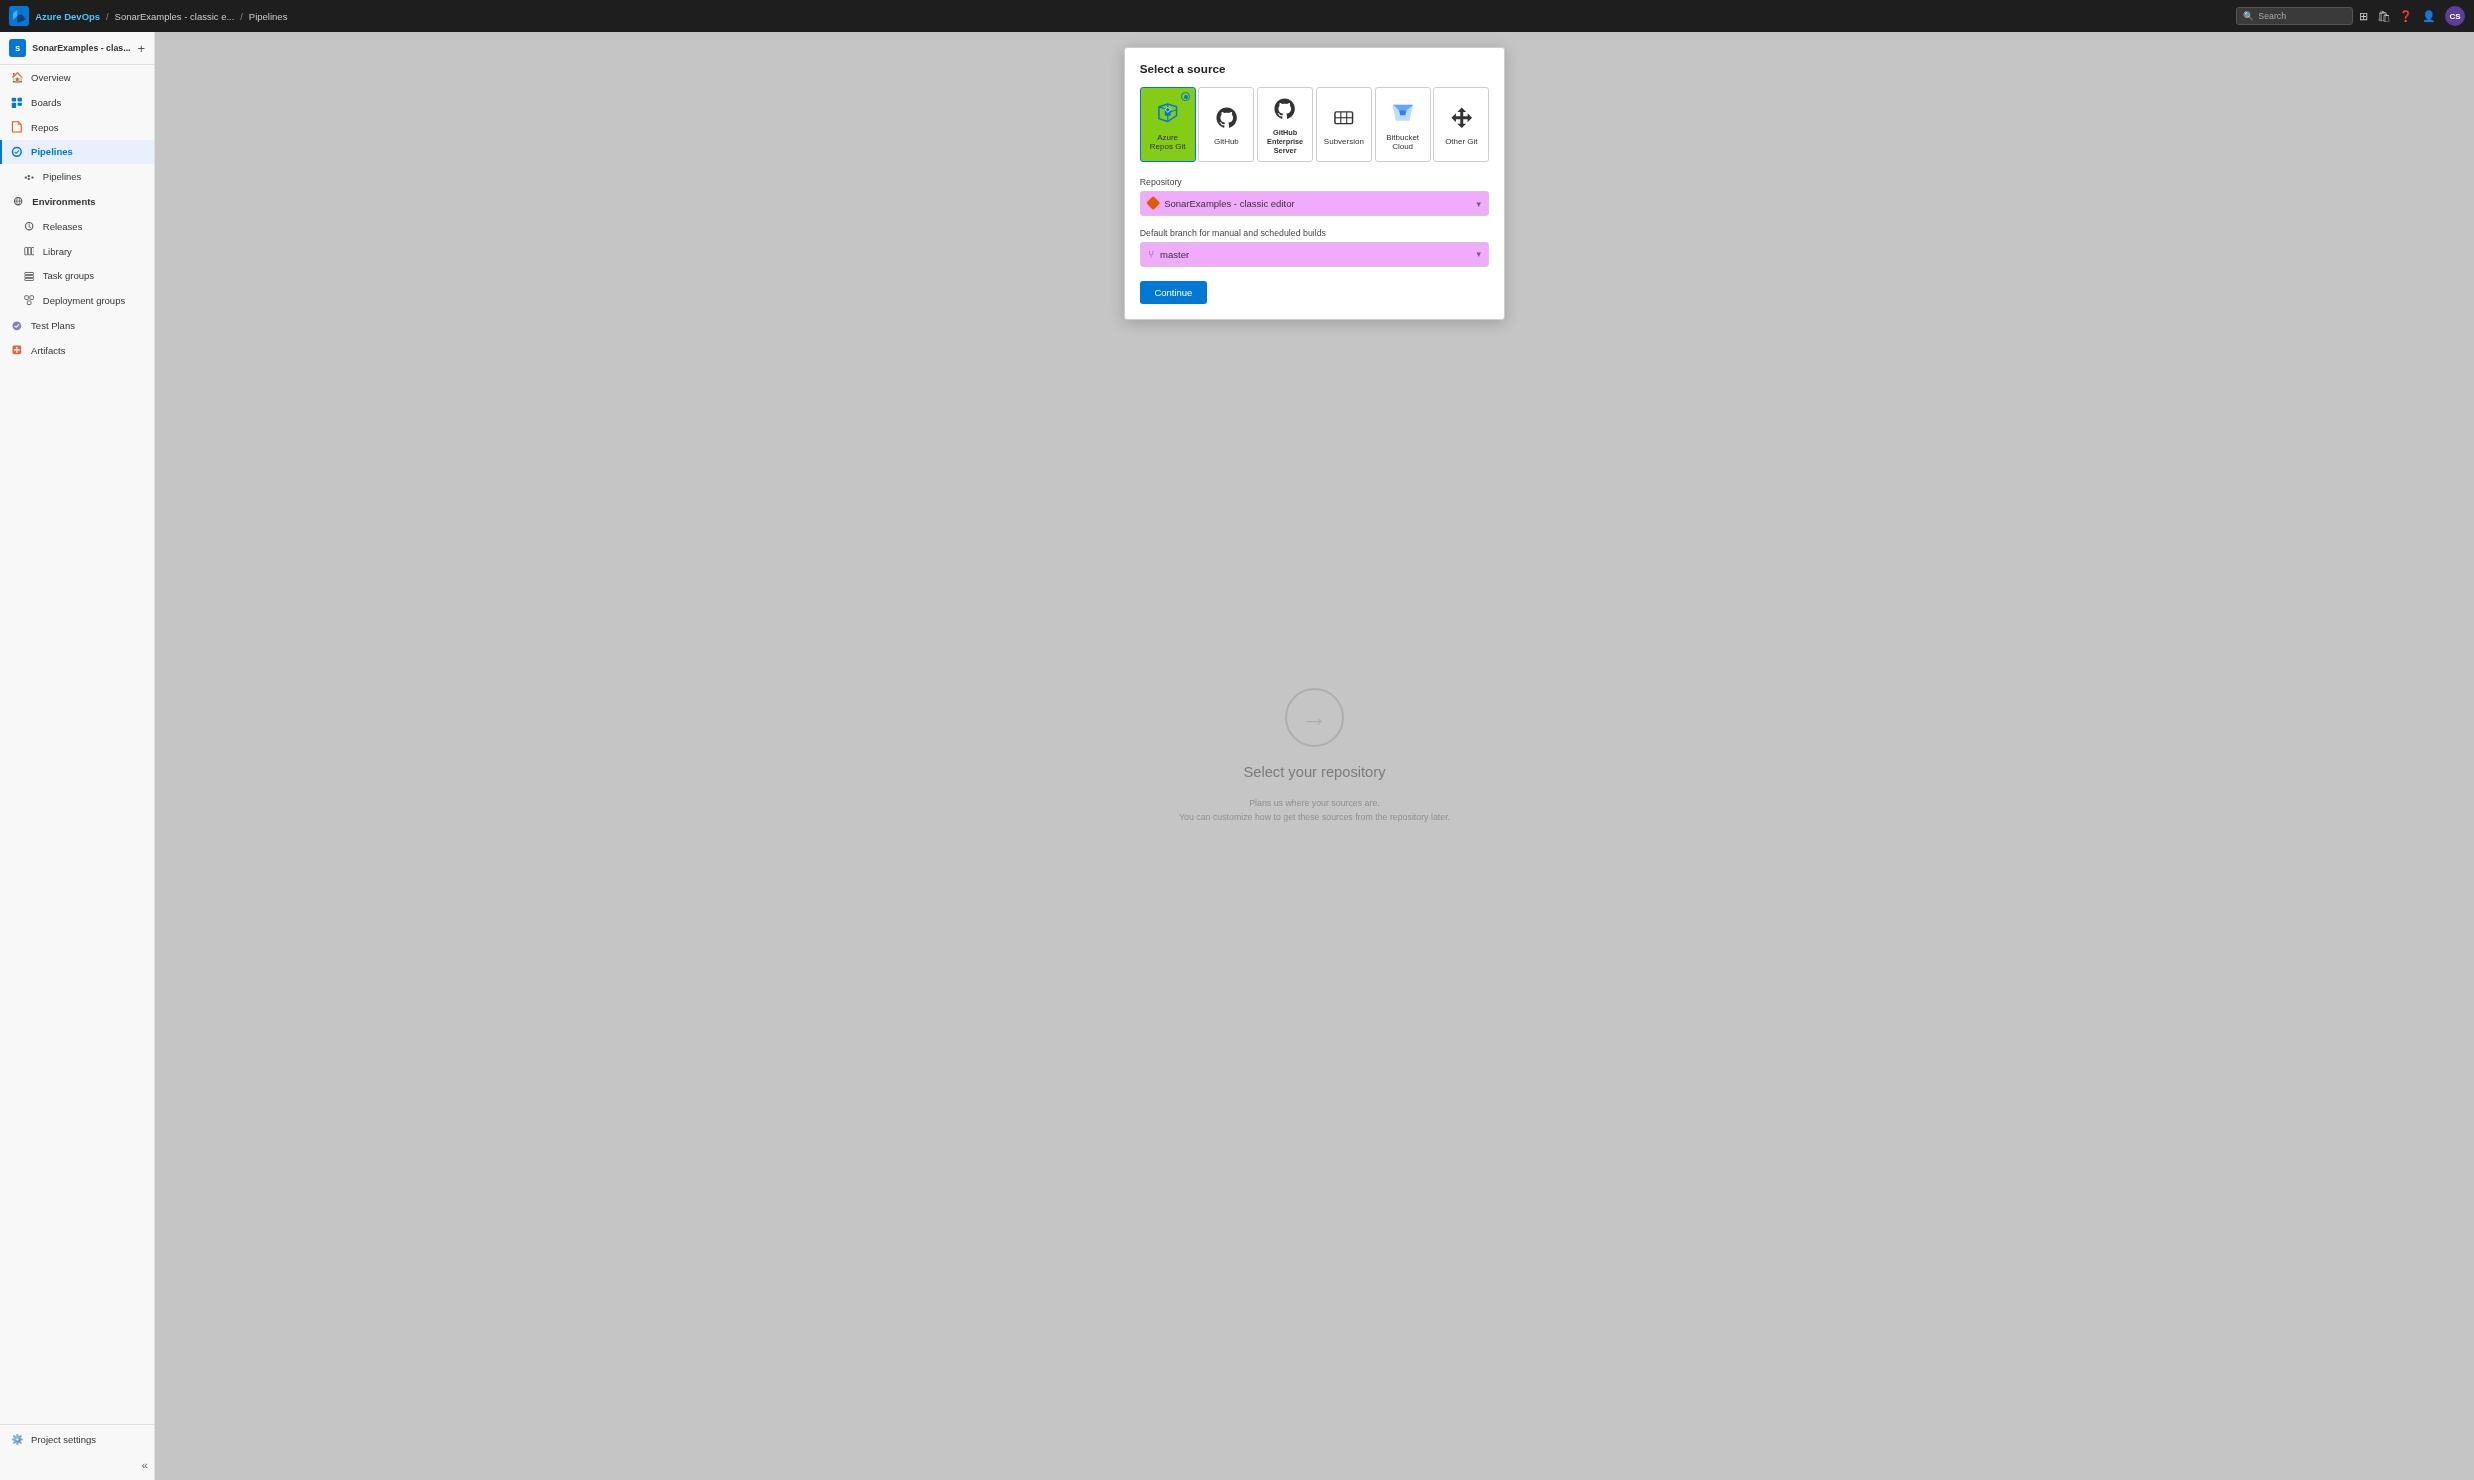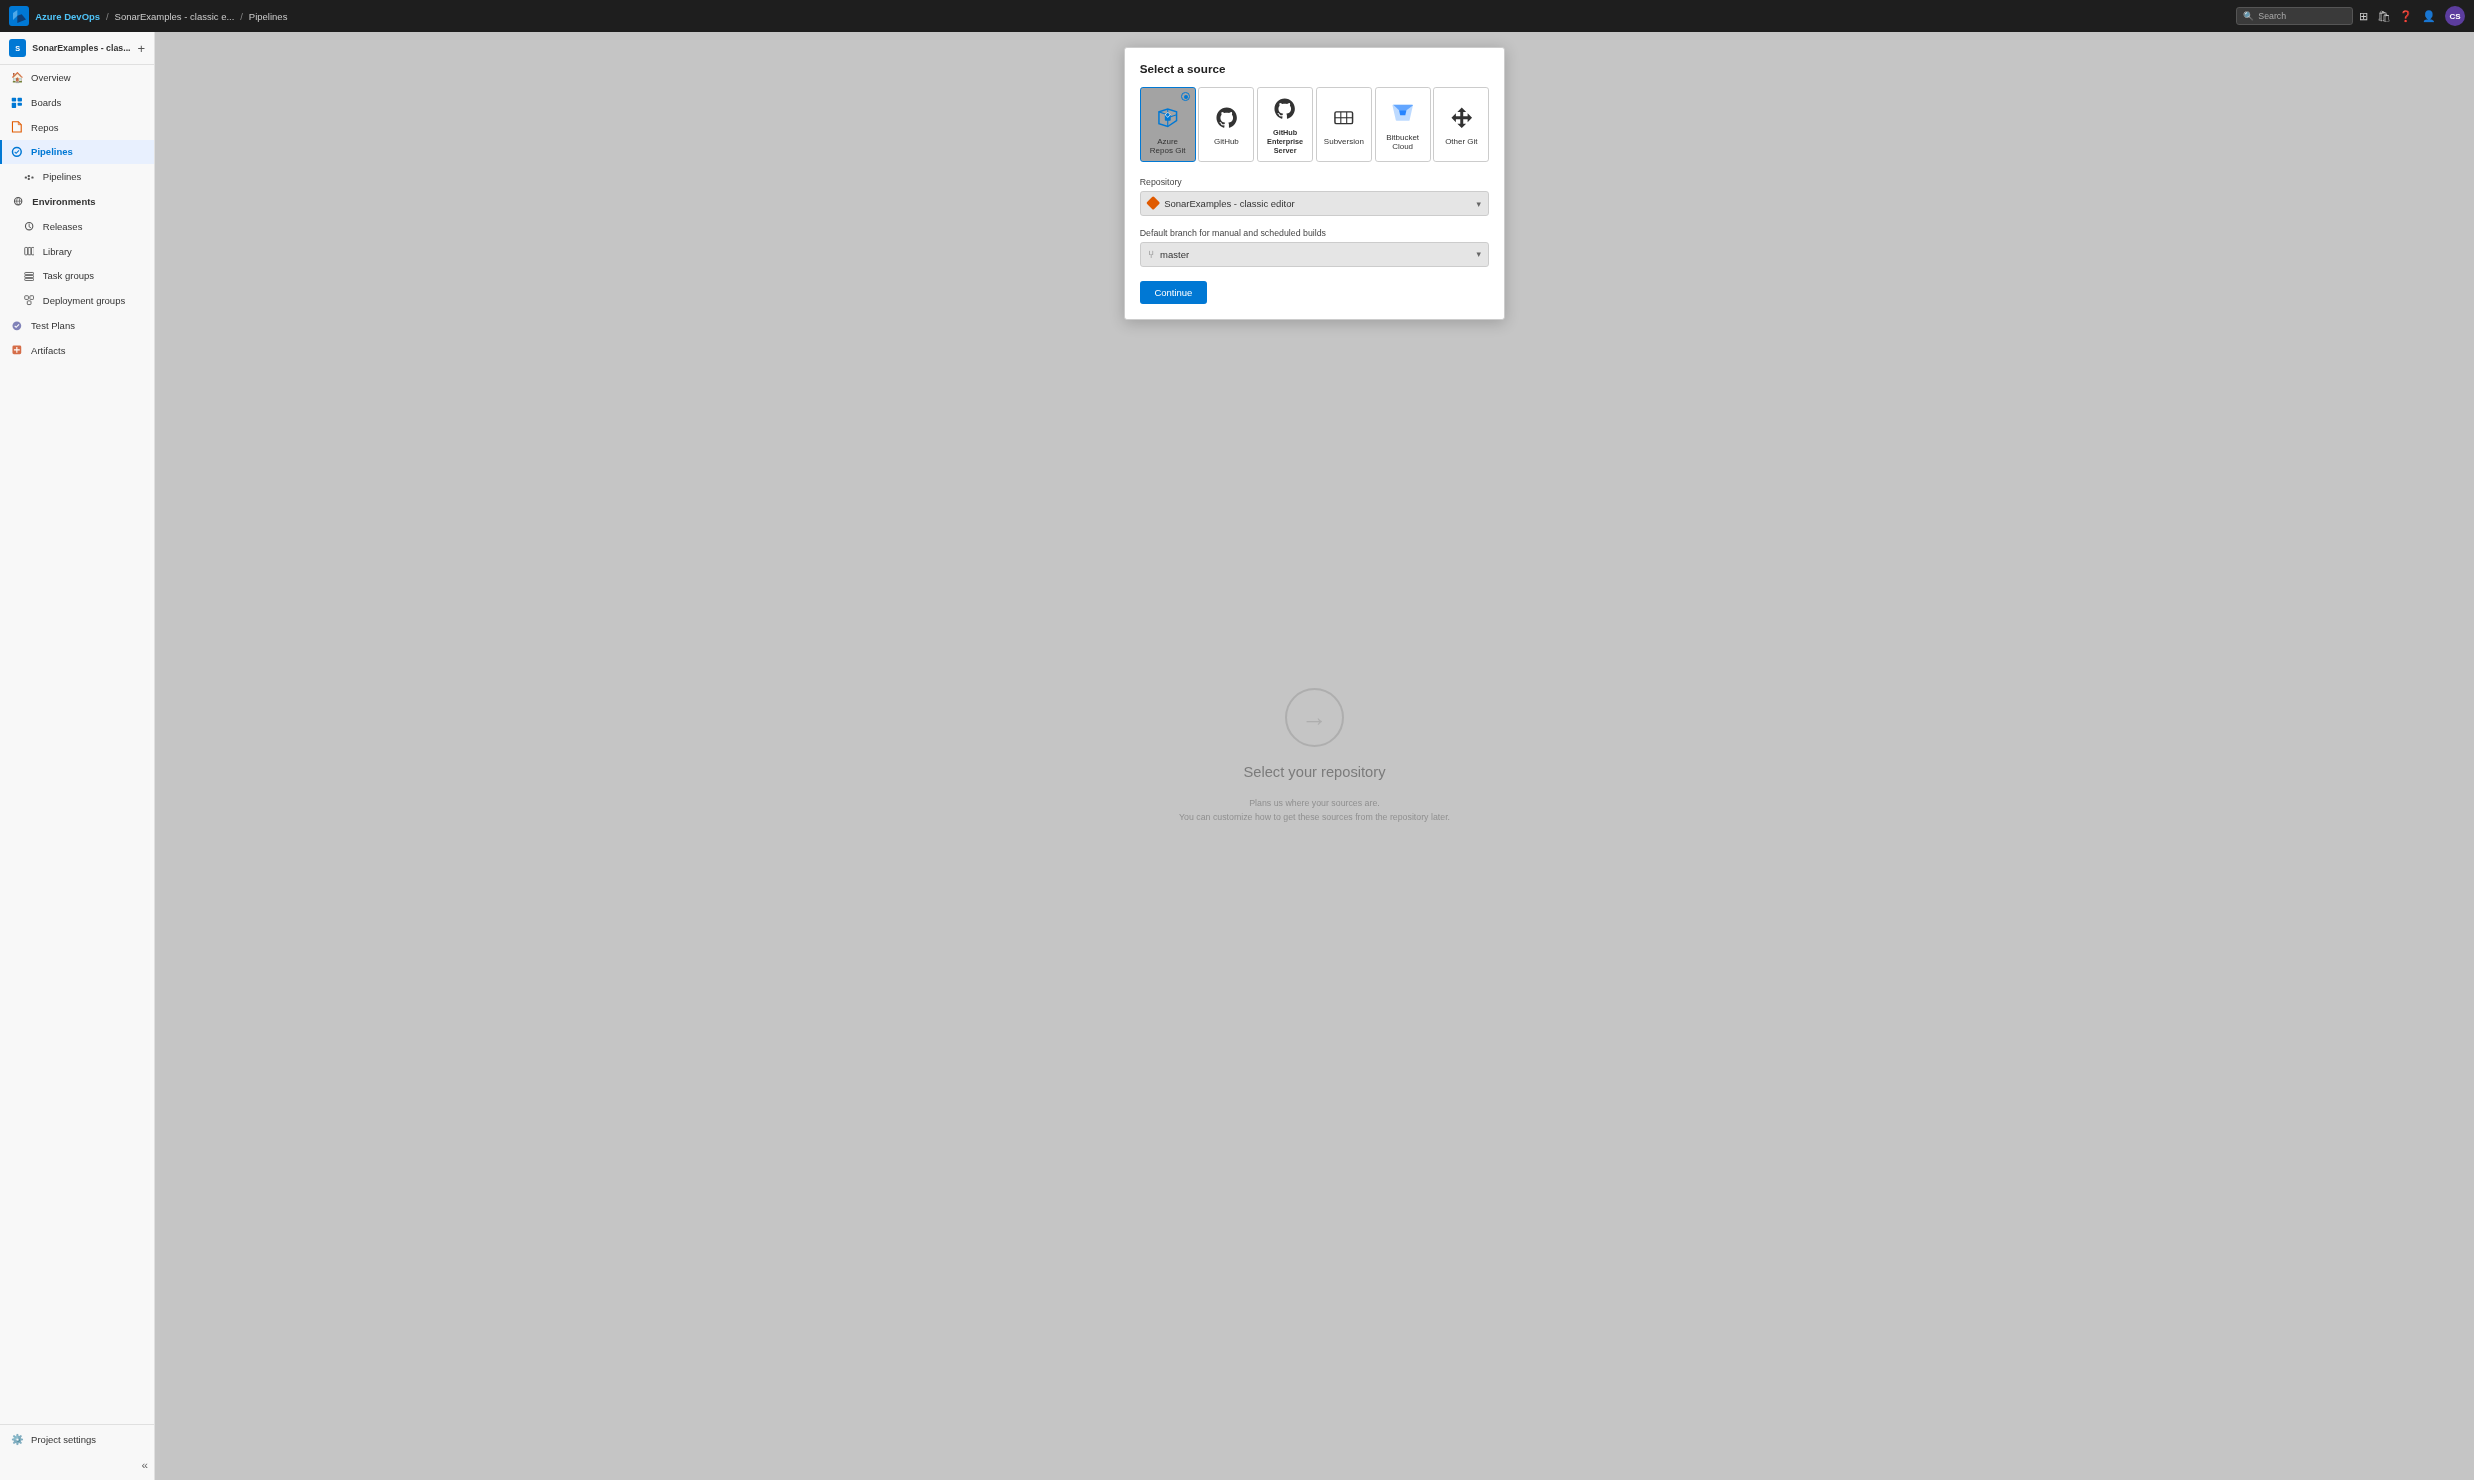--- a/index.html
+++ b/index.html
@@ -141,21 +141,21 @@
       border-radius: 2.9px;
       display: flex; flex-direction: column; align-items: center; justify-content: center;
       padding: 8.8px 4.4px 5.9px;
       cursor: pointer;
       font-size: 8px; color: #333;
       text-align: center;
       position: relative;
       background: white;
       min-width: 51px;
     }
-    .source-card.selected { border: 1.5px solid #0078d4; background: #a3a3a3; justify-content: flex-end; }
+    .source-card.selected { border: 1.5px solid #0078d4; background: #84cc16; }
     .source-card .radio-dot {
       position: absolute; top: 4.4px; right: 4.4px;
       width: 8.8px; height: 8.8px; border-radius: 50%;
       border: 1.5px solid #0078d4;
       display: flex; align-items: center; justify-content: center;
     }
     .source-card.selected .radio-dot::after {
       content: '';
       width: 4.4px; height: 4.4px; border-radius: 50%;
       background: #0078d4;
@@ -163,21 +163,21 @@
     .source-card .source-icon { font-size: 20.5px; margin-bottom: 2.9px; }
     .source-card .source-label { font-size: 8px; color: #333; }
 
     
     .field-group { margin-bottom: 11.7px; }
     .field-label { font-size: 8.8px; color: #444; margin-bottom: 4.4px; }
     .field-select {
       width: 100%; border: 0.7px solid #ccc; border-radius: 2.9px;
       padding: 5.9px 7.3px;
       display: flex; align-items: center; justify-content: space-between;
-      cursor: pointer; background: #e5e5e5; font-size: 9.5px; color: #333; gap: 40px;
+      cursor: pointer; background: #f0abfc; font-size: 9.5px; color: #333; gap: 40px;
     }
     .field-select-inner { display: flex; align-items: center; gap: 5.9px; }
     .repo-diamond {
       width: 10.3px; height: 10.3px;
       background: #e05a00;
       transform: rotate(45deg);
       border-radius: 1.5px;
       flex-shrink: 0;
     }
     .branch-icon { color: #666; font-size: 10.3px; }

